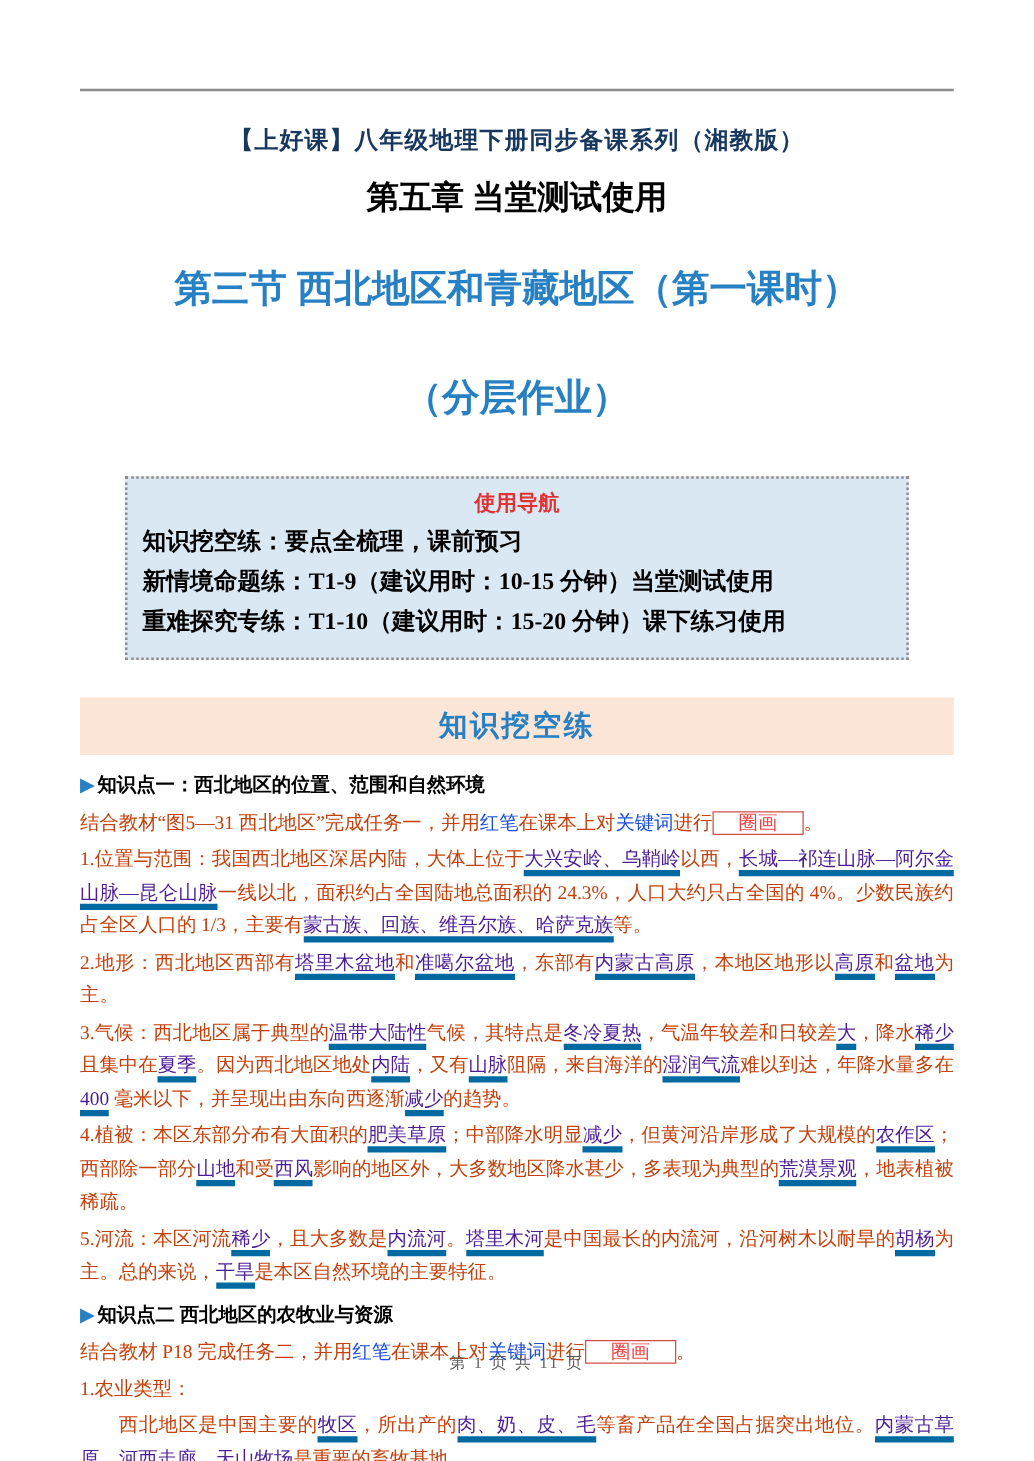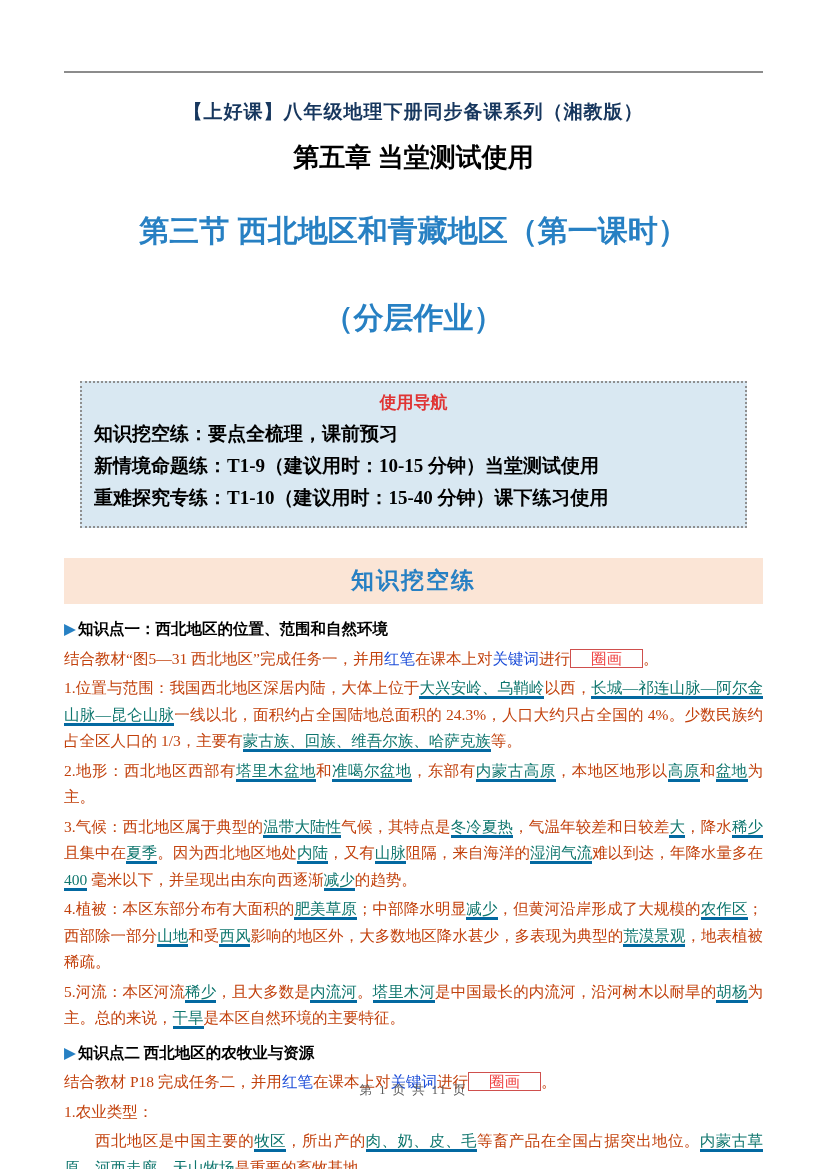--- a/index.html
+++ b/index.html
@@ -7,53 +7,53 @@
     width:827px;height:1169px;background:#ffffff;position:relative;overflow:hidden;
     font-family:"Liberation Serif","DejaVu Serif",serif;color:#1a1a1a;
   }
   .header-rule{margin:71px 64px 0 64px;border-bottom:2px solid #8c8c8c;}
   .series-title{margin:26px 64px 0;text-align:center;font-size:19px;font-weight:bold;color:#17375e;letter-spacing:1px;}
   .chapter-title{margin:15px 64px 0;text-align:center;font-size:26px;font-weight:bold;color:#000;}
   .section-title{margin:36px 40px 0;text-align:center;font-size:30px;font-weight:bold;color:#2780c3;
     font-family:"Liberation Sans","DejaVu Sans",sans-serif;}
   .subtitle-title{margin:46px 64px 0;text-align:center;font-size:30px;font-weight:bold;color:#2780c3;
     font-family:"Liberation Sans","DejaVu Sans",sans-serif;}
-  .usage-nav{margin:42px 80px 0;background:#d9e8f2;border:2px dotted #8f8f8f;padding:6px 12px 12px;}
+  .usage-nav{margin:42px 100px 0;background:#d9e8f2;border:2px dotted #8f8f8f;padding:6px 12px 12px;}
   .usage-nav-title{text-align:center;font-size:17px;font-weight:bold;color:#e03434;margin:2px 0 4px;}
   .usage-nav-line{font-size:19px;font-weight:bold;color:#000;line-height:32px;margin:0;}
   .section-banner{margin:30px 64px 0;background:#fbe5d6;text-align:center;padding:7px 16px 8px;
     font-size:23px;font-weight:bold;color:#2780c3;font-family:"Liberation Sans","DejaVu Sans",sans-serif;letter-spacing:2px;}
   .knowledge-content{margin:12px 64px 0;}
   .block{font-size:15.5px;line-height:26.5px;margin:3px 0;text-align:justify;}
   .block-heading{font-weight:bold;margin-top:8px;text-align:left;}
   .block-indent{text-indent:2em;}
   .seg-plain{color:#c2410c;}
   .seg-bold{color:#000;font-weight:bold;}
   .seg-arrow{color:#2780c3;font-weight:bold;margin-right:2px;}
-  .seg-red{color:#0f766e;border-bottom:3px solid #0369a1;}
+  .seg-red{color:#4c1d95;border-bottom:5px solid #0369a1;}
   .seg-redplain{color:#1d4ed8;}
   .seg-redbox{color:#ef4444;border:1px solid #cf4f4d;padding:0 20px;}
   .page-footer{position:absolute;bottom:70px;left:0;width:100%;text-align:center;
     font-size:12.5px;color:#595959;letter-spacing:2px;}
 </style>
 </head>
 <body>
 
 <div class="header-rule"></div>
 
 <div class="series-title">【上好课】八年级地理下册同步备课系列（湘教版）</div>
 <div class="chapter-title">第五章 当堂测试使用</div>
 <div class="section-title">第三节 西北地区和青藏地区（第一课时）</div>
 <div class="subtitle-title">（分层作业）</div>
 
 <div class="usage-nav">
   <div class="usage-nav-title">使用导航</div>
   <p class="usage-nav-line">知识挖空练：要点全梳理，课前预习</p>
   <p class="usage-nav-line">新情境命题练：T1-9（建议用时：10-15 分钟）当堂测试使用</p>
-  <p class="usage-nav-line">重难探究专练：T1-10（建议用时：15-40 分钟）课下练习使用</p>
+  <p class="usage-nav-line">重难探究专练：T1-10（建议用时：15-20 分钟）课下练习使用</p>
 </div>
 
 <div class="section-banner">知识挖空练</div>
 
 <div class="knowledge-content">
     <p class="block block-heading"><span class="seg-arrow">▶</span><span class="seg-bold">知识点一：西北地区的位置、范围和自然环境</span></p>
     <p class="block block-para"><span class="seg-plain">结合教材“图5—31 西北地区”完成任务一，并用</span><span class="seg-redplain">红笔</span><span class="seg-plain">在课本上对</span><span class="seg-redplain">关键词</span><span class="seg-plain">进行</span><span class="seg-redbox">圈画</span><span class="seg-plain">。</span></p>
     <p class="block block-para"><span class="seg-plain">1.位置与范围：我国西北地区深居内陆，大体上位于</span><span class="seg-red">大兴安岭、乌鞘岭</span><span class="seg-plain">以西，</span><span class="seg-red">长城—祁连山脉—阿尔金山脉—昆仑山脉</span><span class="seg-plain">一线以北，面积约占全国陆地总面积的 24.3%，人口大约只占全国的 4%。少数民族约占全区人口的 1/3，主要有</span><span class="seg-red">蒙古族、回族、维吾尔族、哈萨克族</span><span class="seg-plain">等。</span></p>
     <p class="block block-para"><span class="seg-plain">2.地形：西北地区西部有</span><span class="seg-red">塔里木盆地</span><span class="seg-plain">和</span><span class="seg-red">准噶尔盆地</span><span class="seg-plain">，东部有</span><span class="seg-red">内蒙古高原</span><span class="seg-plain">，本地区地形以</span><span class="seg-red">高原</span><span class="seg-plain">和</span><span class="seg-red">盆地</span><span class="seg-plain">为主。</span></p>
     <p class="block block-para"><span class="seg-plain">3.气候：西北地区属于典型的</span><span class="seg-red">温带大陆性</span><span class="seg-plain">气候，其特点是</span><span class="seg-red">冬冷夏热</span><span class="seg-plain">，气温年较差和日较差</span><span class="seg-red">大</span><span class="seg-plain">，降水</span><span class="seg-red">稀少</span><span class="seg-plain">且集中在</span><span class="seg-red">夏季</span><span class="seg-plain">。因为西北地区地处</span><span class="seg-red">内陆</span><span class="seg-plain">，又有</span><span class="seg-red">山脉</span><span class="seg-plain">阻隔，来自海洋的</span><span class="seg-red">湿润气流</span><span class="seg-plain">难以到达，年降水量多在 </span><span class="seg-red">400</span><span class="seg-plain"> 毫米以下，并呈现出由东向西逐渐</span><span class="seg-red">减少</span><span class="seg-plain">的趋势。</span></p>

